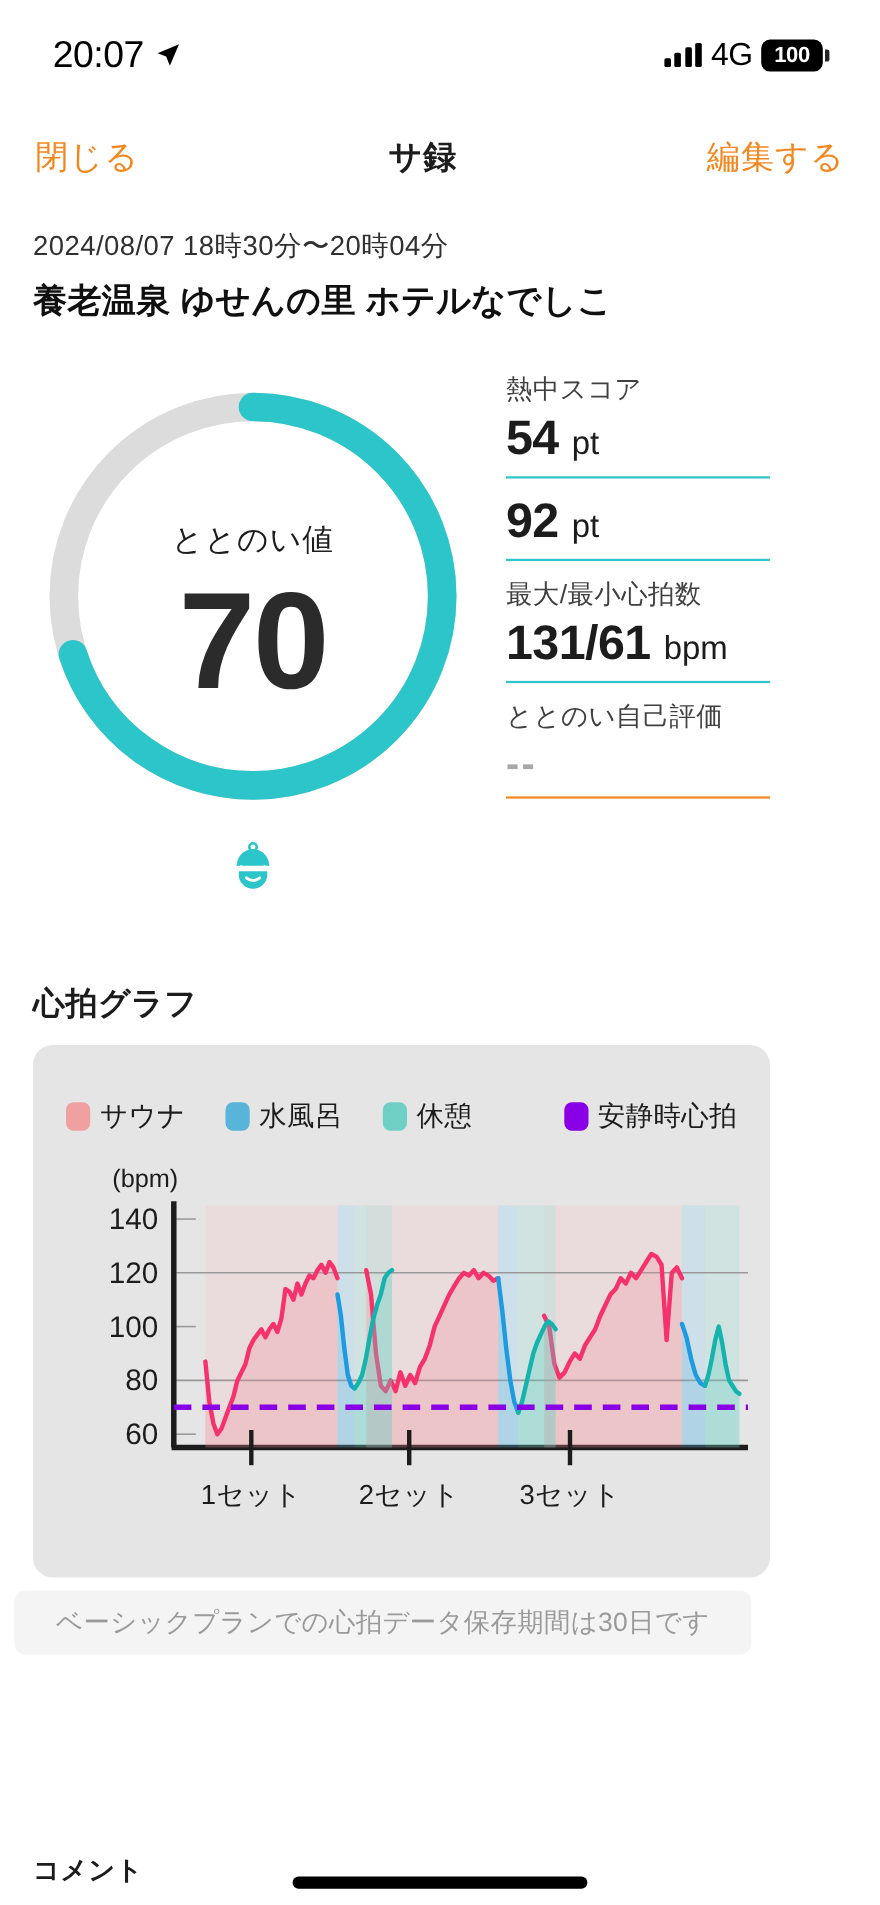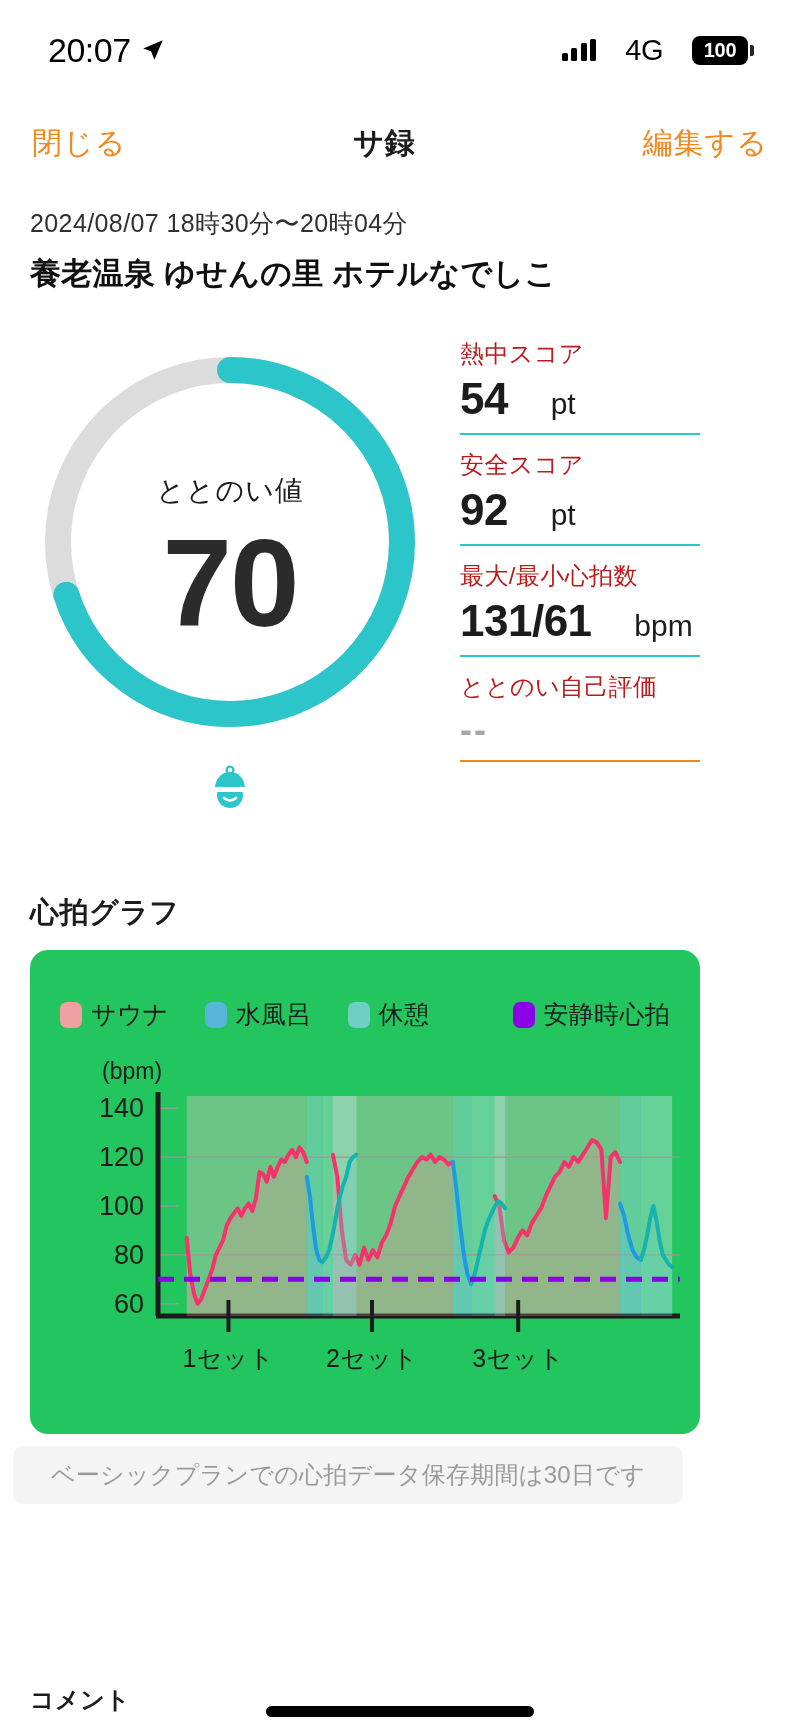--- a/index.html
+++ b/index.html
@@ -13,21 +13,21 @@
 
   
   .statusbar{
     position:absolute; top:0; left:0; width:800px; height:100px;
     display:flex; align-items:center; justify-content:space-between;
     padding:0 46px 0 48px;
   }
   .sb-left{ display:flex; align-items:center; gap:9px; }
   .sb-time{ font-size:34px; font-weight:400; letter-spacing:-0.5px; color:#000; line-height:1; }
   .loc-arrow{ display:block; }
-  .sb-right{ display:flex; align-items:center; gap:29px; }
+  .sb-right{ display:flex; align-items:center; gap:8px; }
   .bars{ display:flex; align-items:flex-end; gap:3.5px; height:22px; }
   .bars i{ display:block; width:6px; background:#000; border-radius:1.5px; }
   .bars i:nth-child(1){ height:8px; }
   .bars i:nth-child(2){ height:13px; }
   .bars i:nth-child(3){ height:18px; }
   .bars i:nth-child(4){ height:22px; }
   .net{ font-size:29px; font-weight:500; color:#000; letter-spacing:-0.5px; }
   .battery{ position:relative; display:flex; align-items:center; }
   .batt-body{
     width:56px; height:29px; background:#000; border-radius:8px;
@@ -63,32 +63,32 @@
     font-size:125px; font-weight:700; color:#2b2b2b; letter-spacing:-2px; line-height:1.2;
   }
   .verdict{
     position:absolute; left:30px; top:435px; width:400px;
     display:flex; align-items:center; justify-content:center; gap:14px;
   }
   .verdict-text{ font-size:42px; font-weight:600; color:#2CC5C9; letter-spacing:1.5px; }
 
   .stats{ position:absolute; left:460px; top:8px; width:240px; }
   .stat{ margin-bottom:14px; }
-  .stat-label{ font-size:24px; color:#b91c1c; letter-spacing:.4px; }
+  .stat-label{ font-size:24px; color:#404040; letter-spacing:.4px; }
   .stat-value{ font-size:44px; font-weight:700; color:#1c1c1c; letter-spacing:-.5px; margin-top:4px; white-space:nowrap; }
-  .stat-value .u{ font-size:30px; font-weight:400; color:#1c1c1c; letter-spacing:0;margin-left:31px; }
+  .stat-value .u{ font-size:30px; font-weight:400; color:#1c1c1c; letter-spacing:0; }
   .stat-rule{ height:2px; background:#2CC5C9; margin-top:9px; }
   .stat-rule.accent{ background:#F2871E; }
   .stat-empty{ font-size:36px; font-weight:700; color:#a8a8a8; letter-spacing:2px; margin-top:6px; }
 
   
   .section-title{ position:absolute; top:893px; left:30px; font-size:29px; font-weight:700; color:#1c1c1c; letter-spacing:.5px; }
   .chart-card{
     position:absolute; top:950px; left:30px; width:670px; height:484px;
-    background:#22c55e; border-radius:18px;
+    background:#e5e5e5; border-radius:18px;
   }
   .legend{ position:absolute; top:48px; left:30px; width:610px; display:flex; align-items:center; }
   .leg{ display:flex; align-items:center; gap:9px; margin-right:36px; }
   .leg.right{ margin-right:0; margin-left:auto; }
   .swatch{ width:22px; height:26px; border-radius:7px; }
   .leg-text{ font-size:25px; color:#1c1c1c; letter-spacing:.3px; }
   .unit{ position:absolute; top:108px; left:72px; font-size:23px; color:#1c1c1c; }
   .plot{ position:absolute; top:140px; left:10px; }
   .xlabels{ position:absolute; top:392px; left:0; width:670px; height:40px; }
   .xlabel{ position:absolute; font-size:25px; color:#1c1c1c; letter-spacing:.3px; transform:translateX(-50%); }
@@ -160,21 +160,20 @@
       </svg>
     </div>
 
     <div class="stats" id="stats-list">
         <div class="stat">
           <div class="stat-label">熱中スコア</div>
           <div class="stat-value"><span>54</span> <span class="u">pt</span></div>
           <div class="stat-rule"></div>
         </div>
         <div class="stat">
-          <div class="stat-label">安全スコア</div>
           <div class="stat-value"><span>92</span> <span class="u">pt</span></div>
           <div class="stat-rule"></div>
         </div>
         <div class="stat">
           <div class="stat-label">最大/最小心拍数</div>
           <div class="stat-value"><span>131/61</span> <span class="u">bpm</span></div>
           <div class="stat-rule"></div>
         </div>
         <div class="stat">
           <div class="stat-label">ととのい自己評価</div>

